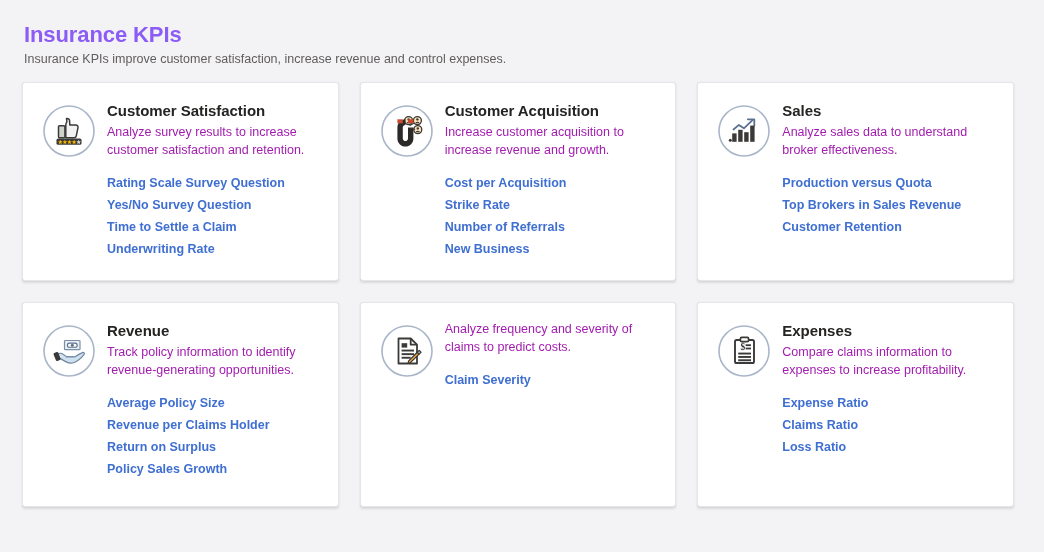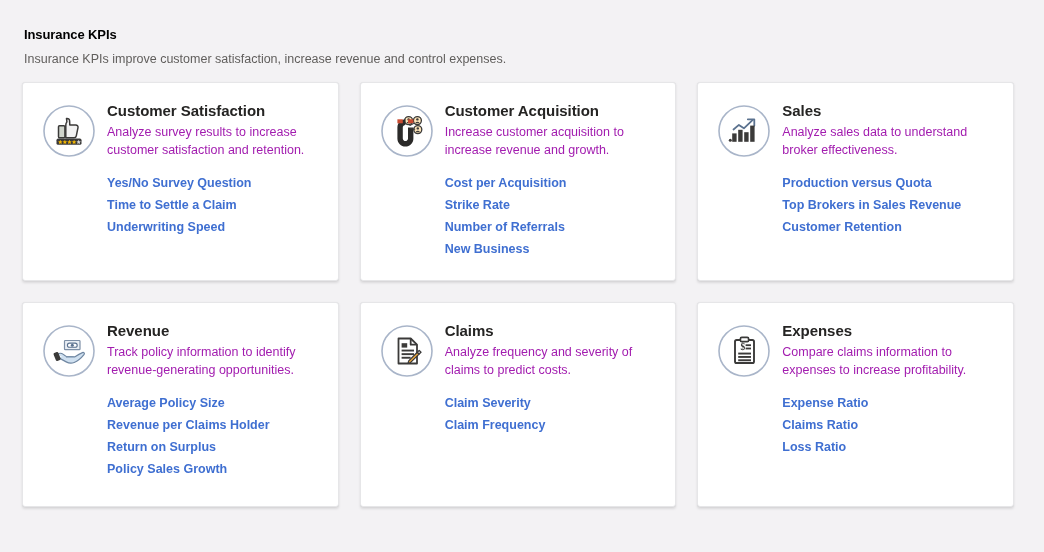--- a/index.html
+++ b/index.html
@@ -17,23 +17,23 @@
   .page {
     position: relative;
     width: 1044px;
     height: 552px;
     box-sizing: border-box;
   }
   .page-header {
     padding: 24px 0 0 24px;
   }
   .page-title {
-    font-size: 13px;
+    font-size: 22px;
     font-weight: 600;
-    color: #000000;
+    color: #8b5cf6;
     letter-spacing: -0.1px;
     line-height: 22px;
     margin: 0 0 5px 0;
   }
   .page-subtitle {
     font-size: 12.5px;
     font-weight: 400;
     color: #605e5c;
     line-height: 17px;
     margin: 0;
@@ -139,23 +139,24 @@
             <path d="M28.5 36.8l.7 1.4 1.5.2-1.1 1.1.3 1.5-1.4-.7-1.4.7.3-1.5-1.1-1.1 1.5-.2z"></path>
             <path d="M33.1 36.8l.7 1.4 1.5.2-1.1 1.1.3 1.5-1.4-.7-1.4.7.3-1.5-1.1-1.1 1.5-.2z"></path>
           </g>
           <path d="M37.7 36.8l.7 1.4 1.5.2-1.1 1.1.3 1.5-1.4-.7-1.4.7.3-1.5-1.1-1.1 1.5-.2z" fill="#d9d9d9"></path>
         </svg>
       </span>
       <div class="card-body">
         <div class="card-title">Customer Satisfaction</div>
         <div class="card-desc">Analyze survey results to increase customer satisfaction and retention.</div>
         <ul class="card-links">
+          <li><a class="card-link">Rating Scale Survey Question</a></li>
           <li><a class="card-link">Yes/No Survey Question</a></li>
           <li><a class="card-link">Time to Settle a Claim</a></li>
-          <li><a class="card-link">Underwriting Speed</a></li>
+          <li><a class="card-link">Underwriting Rate</a></li>
         </ul>
       </div>
     </div>
 
     <div class="card">
       <span class="card-icon">
         <svg viewBox="0 0 56 56" width="56" height="56" aria-hidden="true">
           <circle cx="28" cy="28" r="25" fill="#ffffff" stroke="#a9b5c9" stroke-width="1.6"></circle>
           <g>
             <circle cx="29.6" cy="17.6" r="4" fill="#fbe3b8" stroke="#3b3a39" stroke-width="1.3"></circle>
@@ -250,25 +251,23 @@
             <rect x="22.6" y="30.2" width="12.4" height="1.9"></rect>
             <rect x="22.6" y="33.8" width="9" height="1.9"></rect>
           </g>
           <g>
             <path d="M31.4 39.6l-2.3.7.6-2.4 8.6-8.6 1.8 1.8z" fill="#f0a93b" stroke="#3b3a39" stroke-width="1.3" stroke-linejoin="round"></path>
             <path d="M38.3 29.3l1.9-1.9 1.8 1.8-1.9 1.9z" fill="#d9d9d9" stroke="#3b3a39" stroke-width="1.3" stroke-linejoin="round"></path>
           </g>
         </svg>
       </span>
       <div class="card-body">
-        <div class="card-title">Claims</div>
         <div class="card-desc">Analyze frequency and severity of claims to predict costs.</div>
         <ul class="card-links">
           <li><a class="card-link">Claim Severity</a></li>
-          <li><a class="card-link">Claim Frequency</a></li>
         </ul>
       </div>
     </div>
 
     <div class="card">
       <span class="card-icon">
         <svg viewBox="0 0 56 56" width="56" height="56" aria-hidden="true">
           <circle cx="28" cy="28" r="25" fill="#ffffff" stroke="#a9b5c9" stroke-width="1.6"></circle>
           <rect x="19" y="17" width="19" height="23" rx="1.6" fill="#ffffff" stroke="#3b3a39" stroke-width="1.9"></rect>
           <rect x="24.4" y="14.3" width="8.2" height="4.4" rx="1.4" fill="#ffffff" stroke="#3b3a39" stroke-width="1.7"></rect>

